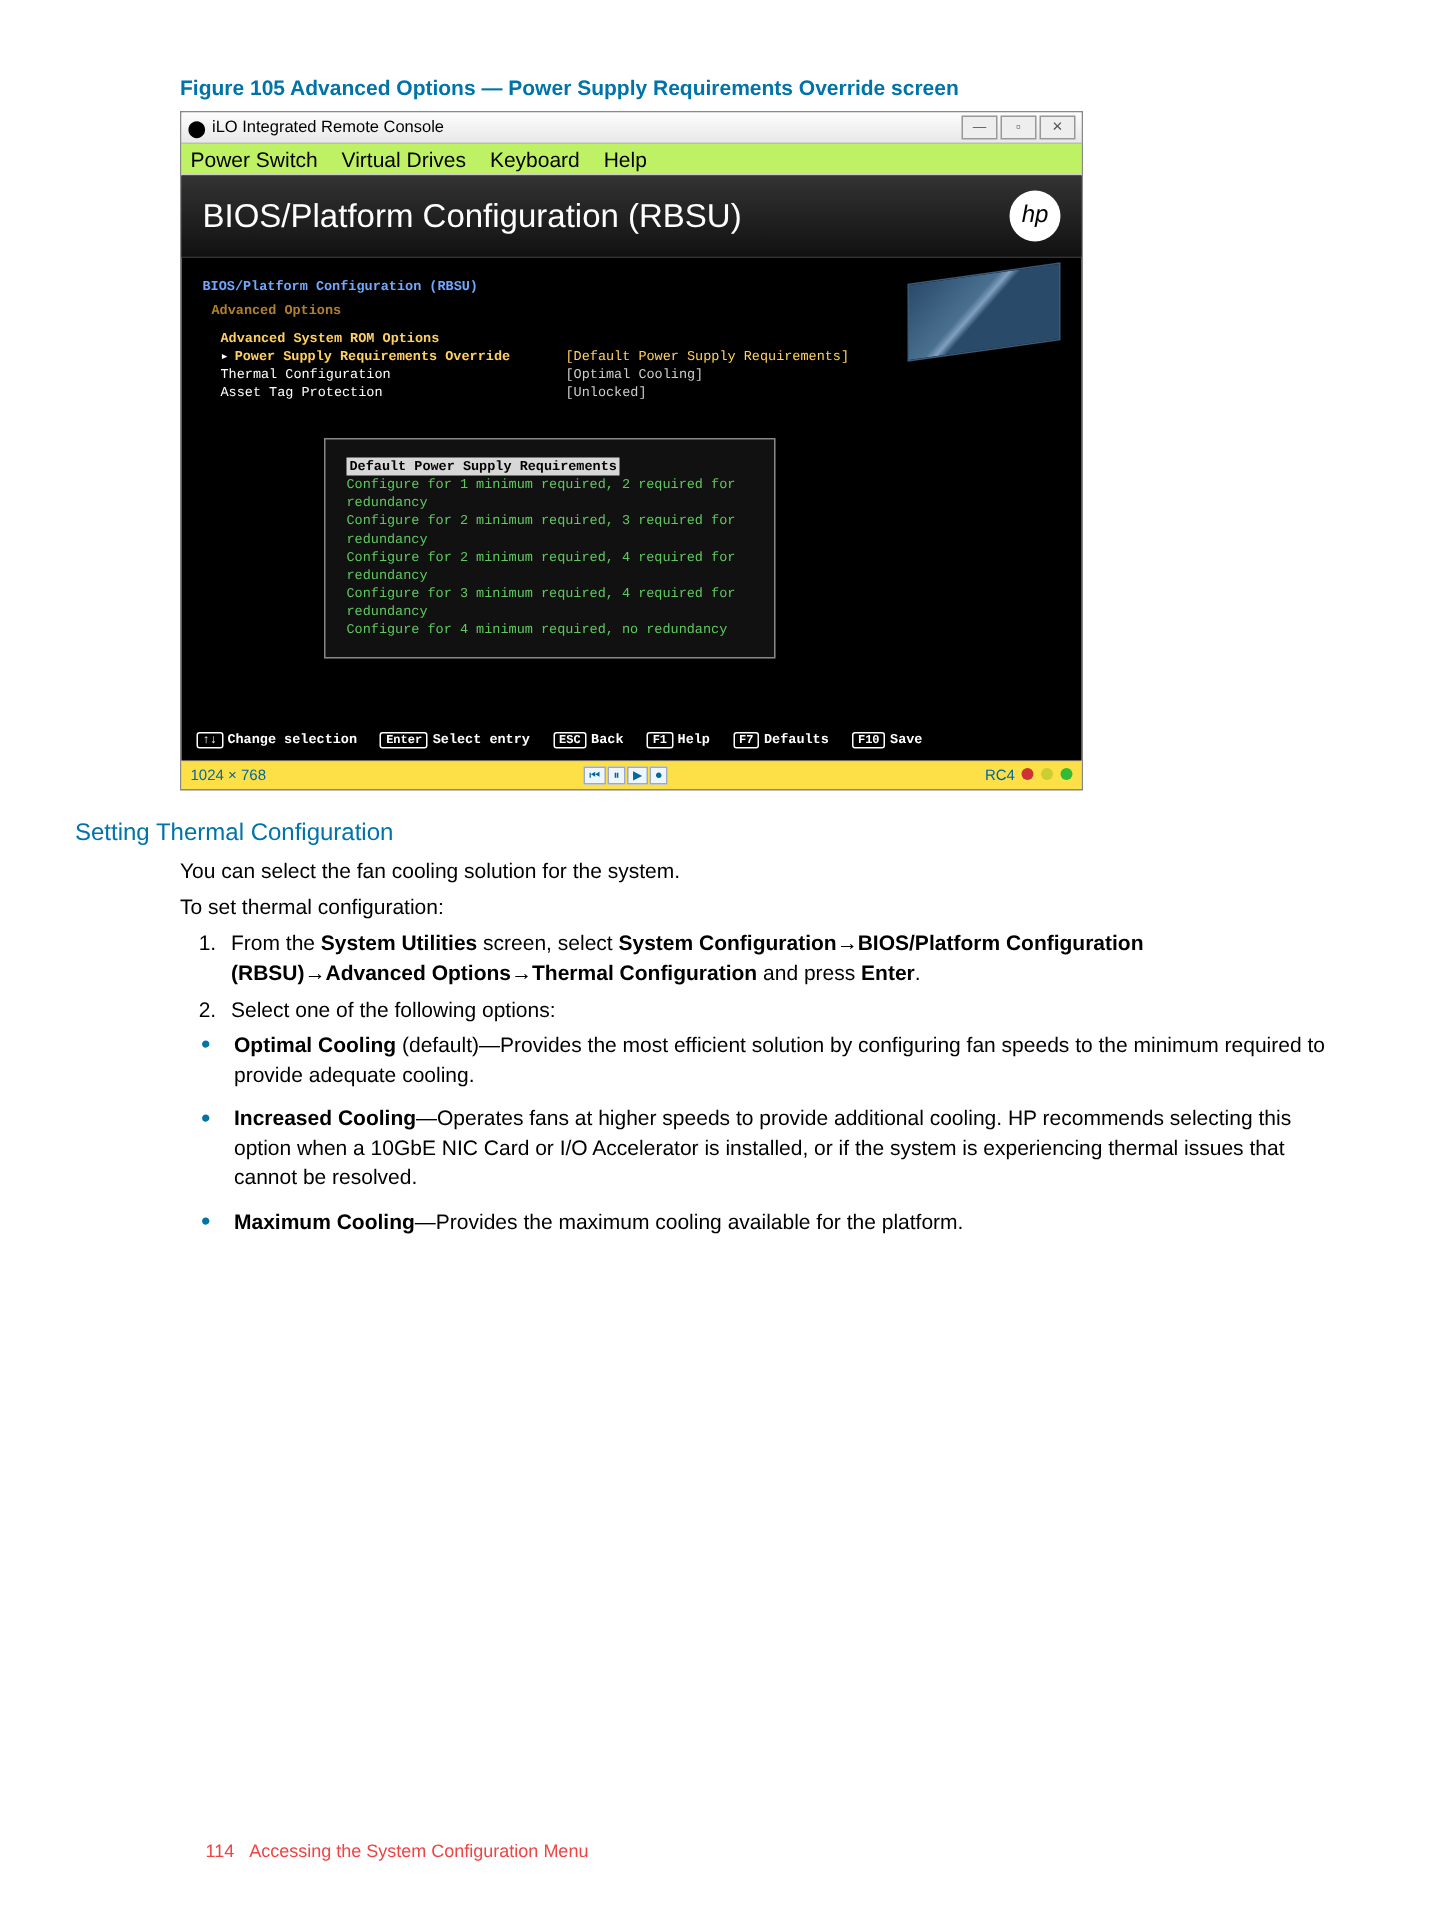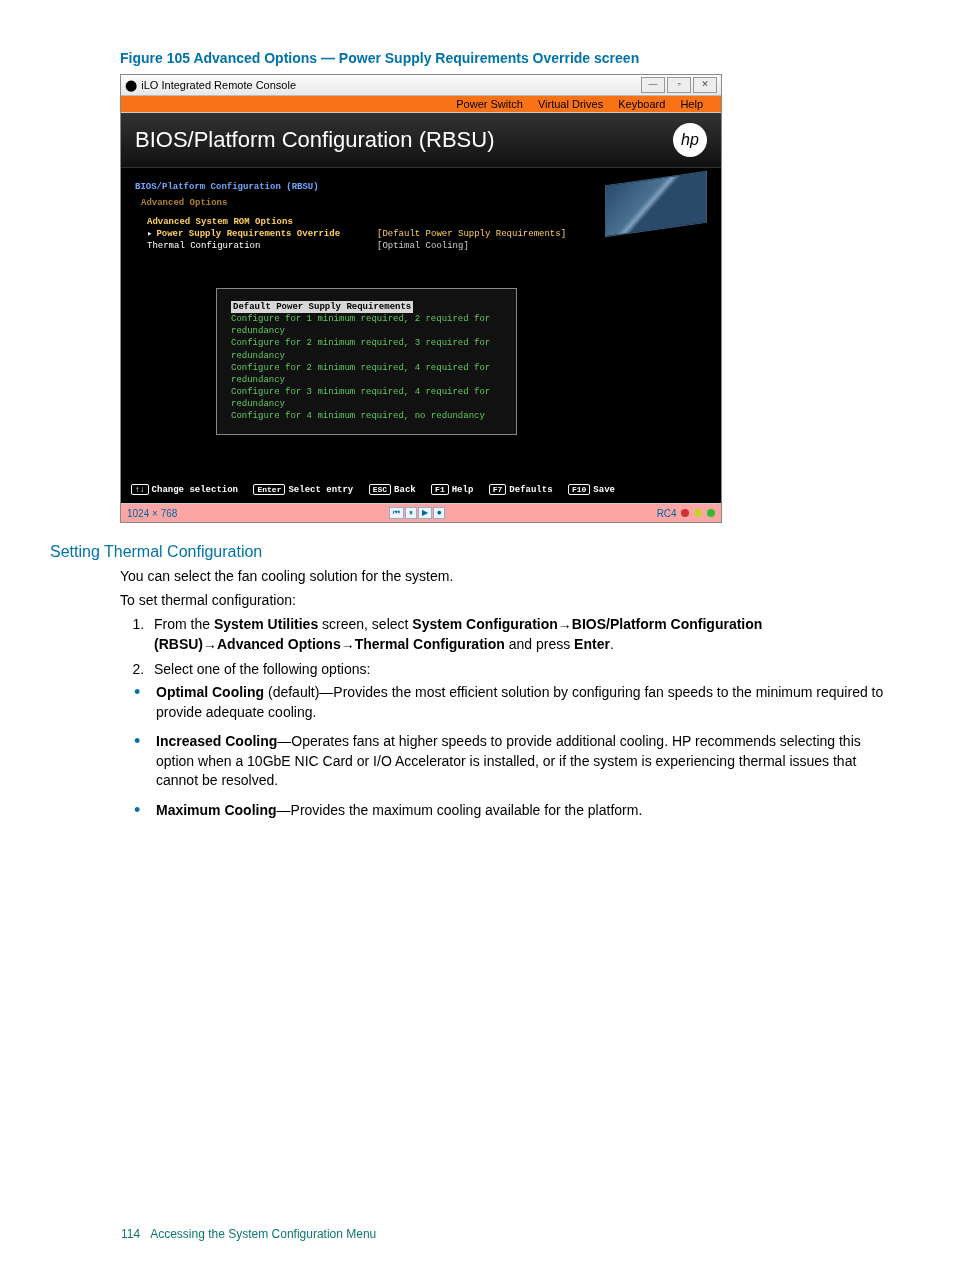--- a/index.html
+++ b/index.html
@@ -35,25 +35,24 @@
     background: linear-gradient(#fdfdfd,#e8e8e8);
     border-bottom: 1px solid #bbb;
   }
   .titlebar-left { display:flex; align-items:center; gap:4px;}
   .win-btns { display:flex; gap:2px;}
   .win-btn {
     width: 22px; height:14px; border:1px solid #999; background:#eee;
     font-size:9px; text-align:center; line-height:12px; color:#555;
   }
   .menubar {
-    font-size: 11px;
+    font-size: 14px;
     padding: 2px 6px;
-    background: #f97316;
+    background: #bef264;
     border-bottom: 1px solid #ccc;
-    text-align: right;
   }
   .menubar span { margin-right: 12px; }
   .bios-area {
     background: #000;
     color: #fff;
     font-family: "Courier New", monospace;
     font-size: 9px;
     padding: 0;
     position: relative;
     height: 390px;
@@ -110,21 +109,21 @@
     position:absolute; bottom:8px; left:10px; right:10px;
     color:#fff; font-size:9px; font-weight:bold;
   }
   .key-box {
     display:inline-block;border:1px solid #fff;border-radius:2px;
     padding:0 3px;margin:0 3px 0 10px;font-size:8px;
   }
   .key-box:first-child{margin-left:0;}
   .statusbar {
     display:flex;justify-content:space-between;align-items:center;
-    font-size:10px;background:#fca5a5;border-top:1px solid #ccc;
+    font-size:10px;background:#fde047;border-top:1px solid #ccc;
     padding:3px 6px;color:#0066a0;
   }
   .statusbar .center { display:flex; gap:1px;}
   .sb-btn { border:1px solid #9ac; padding:0 3px; font-size:8px; background:#eef6fb;}
   .led { display:inline-block;width:8px;height:8px;border-radius:50%;margin-left:2px;}
   .led.r{background:#c33;} .led.y{background:#cc3;} .led.g{background:#3b3;}
   h2.section {
     color:#0073a8;
     font-weight:normal;
     font-size:16px;
@@ -133,22 +132,22 @@
   .para { margin:4px 0 4px 0; line-height:1.4;}
   ol.steps { margin:4px 0 4px 0; padding-left:28px; line-height:1.45;}
   ol.steps li { margin-bottom:4px; padding-left:6px;}
   ul.bullets { list-style:none; margin:0; padding-left:28px;}
   ul.bullets li { position:relative; margin-bottom:10px; line-height:1.4; padding-left:8px;}
   ul.bullets li::before {
     content:"•"; color:#0073a8; position:absolute; left:-14px; font-size:18px; line-height:1;
   }
   b { font-weight:bold;}
   .footer-line {
-    position:fixed; bottom:30px; left:121px;
-    font-size:12px; color:#0f766e;
+    position:fixed; bottom:30px; left:137px;
+    font-size:12px; color:#ef4444;
   }
 </style>
 </head>
 <body>
 
 <div class="figure-caption">Figure 105 Advanced Options — Power Supply Requirements Override screen</div>
 
 <div class="screenshot">
   <div class="titlebar">
     <div class="titlebar-left">
@@ -181,20 +180,24 @@
         <div class="opt-row">
             <span class="left opt">Advanced System ROM Options</span>
           </div>
         <div class="opt-row">
           <span class="left"><span class="marker">▸</span><span class="opt">Power Supply Requirements Override</span></span>
           <span class="right sel">[Default Power Supply Requirements]</span>
         </div>
         <div class="opt-row">
           <span class="left opt white">Thermal Configuration</span>
           <span class="right">[Optimal Cooling]</span>
+        </div>
+        <div class="opt-row">
+          <span class="left opt white">Asset Tag Protection</span>
+          <span class="right">[Unlocked]</span>
         </div>
       </div>
 
       <div class="popup">
         <div><span class="hl">Default Power Supply Requirements</span></div>
         <div>Configure for 1 minimum required, 2 required for redundancy</div>
         <div>Configure for 2 minimum required, 3 required for redundancy</div>
         <div>Configure for 2 minimum required, 4 required for redundancy</div>
         <div>Configure for 3 minimum required, 4 required for redundancy</div>
         <div>Configure for 4 minimum required, no redundancy</div>

